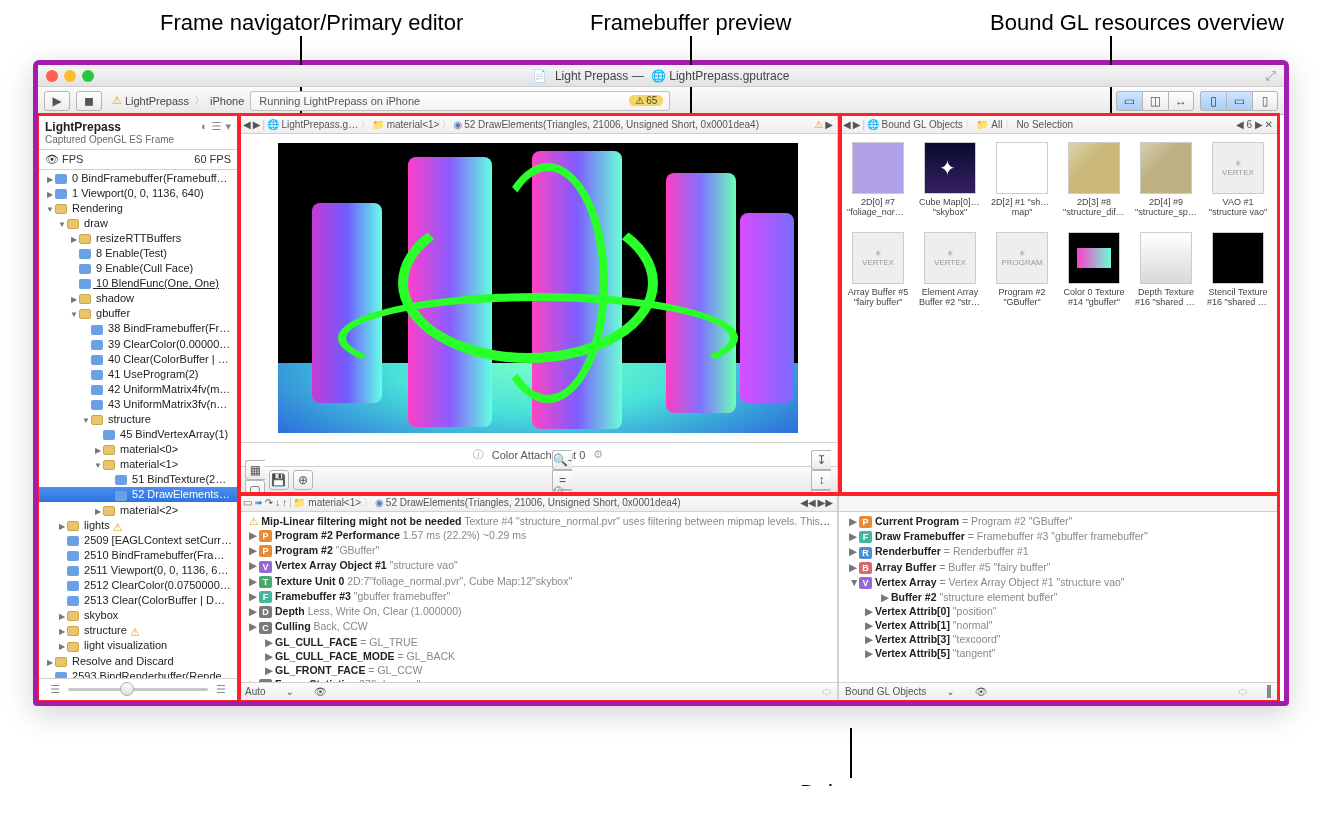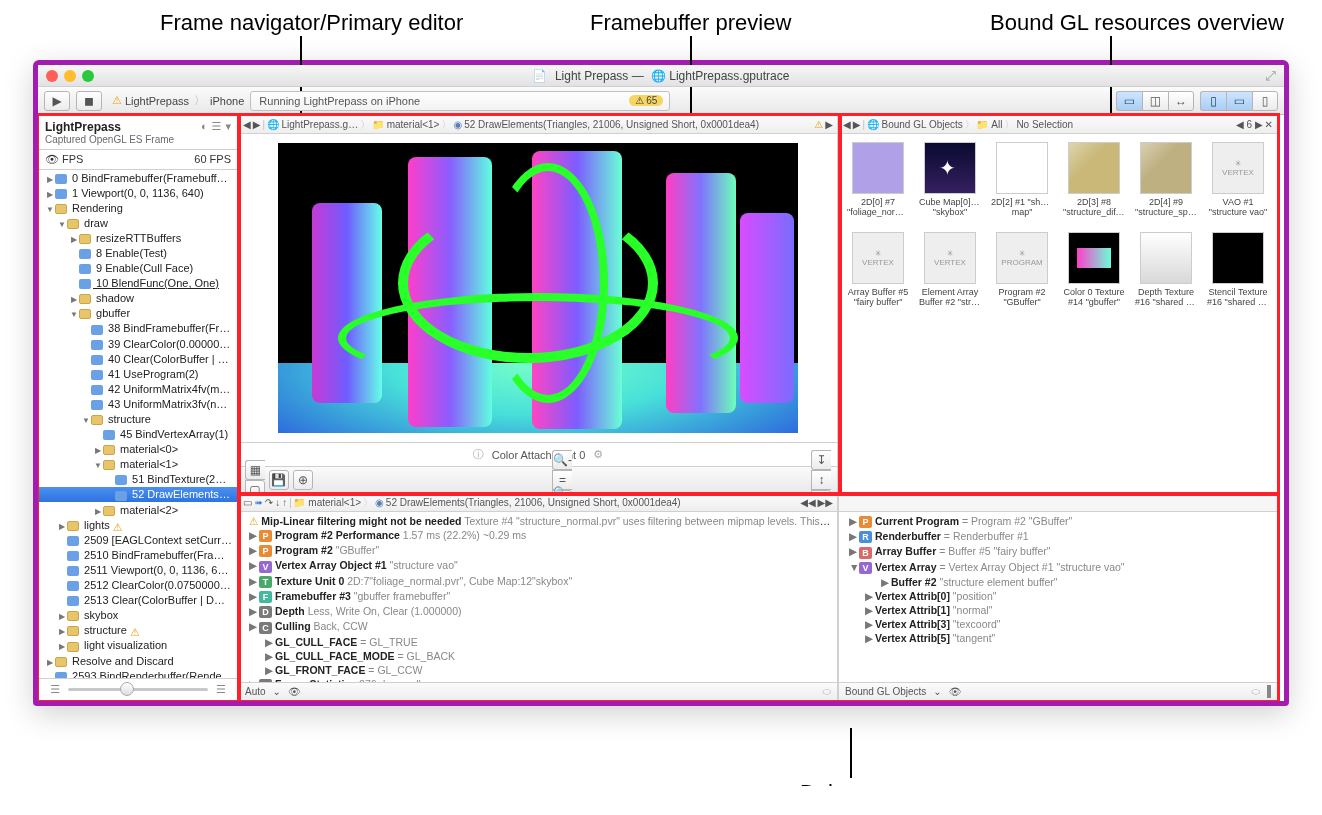--- a/index.html
+++ b/index.html
@@ -103,21 +103,21 @@
 .dbgR{grid-column:3}
 .dbg{font-size:10.5px}
 .dbg .body{flex:1;overflow:auto;padding:2px 0}
 .dbg .row{padding:1px 4px 1px 10px;white-space:nowrap;overflow:hidden;text-overflow:ellipsis}
 .dbg .row .tri{display:inline-block;width:10px;color:#777}
 .tag{display:inline-block;width:13px;height:12px;border-radius:2px;margin-right:3px;text-align:center;color:#fff;font-size:9px;font-weight:bold;line-height:12px;vertical-align:middle}
 .tP{background:#e78b34}.tV{background:#9768d1}.tT{background:#4aa86a}.tF{background:#44b89e}
 .tD{background:#7a7a7a}.tC{background:#7a7a7a}.tS{background:#7a7a7a}.tR{background:#4a8fd8}
 .tB{background:#d86a6a}
 .gray{color:#888}
-.dbg .foot{height:18px;border-top:1px solid var(--brd2);display:flex;align-items:center;padding:0 6px;gap:7px;color:#555;background:linear-gradient(#fbfbfb,#eee);font-size:10px}
+.dbg .foot{height:18px;border-top:1px solid var(--brd2);display:flex;align-items:center;padding:0 6px;gap:20px;color:#555;background:linear-gradient(#fbfbfb,#eee);font-size:10px}
 .dbg .foot .sp{flex:1}
 .sq{width:10px;height:10px;border:1px solid #888}
 .sq.b{background:#3d7de0}
 
 .warnTri{color:#e6a417}
 </style>
 </head>
 <body>
 
 <div class="call" style="left:160px;top:10px">Frame navigator/Primary editor</div>
@@ -422,20 +422,21 @@
     <span>👁</span>
     <div class="sp"></div>
     <span style="color:#aaa">⬭</span>
    </div>
   </div>
 
   <div class="pane dbg dbgR">
    <div class="jump" style="background:#f6f6f6"></div>
    <div class="body" id="dbgr">
           <div class="row" style="padding-left: 10px;"><span class="tri">▶</span><span class="tag tP">P</span><b>Current Program</b> <span class="gray"> = Program #2 "GBuffer"</span></div>
+          <div class="row" style="padding-left: 10px;"><span class="tri">▶</span><span class="tag tF">F</span><b>Draw Framebuffer</b> <span class="gray"> = Framebuffer #3 "gbuffer framebuffer"</span></div>
           <div class="row" style="padding-left: 10px;"><span class="tri">▶</span><span class="tag tR">R</span><b>Renderbuffer</b> <span class="gray"> = Renderbuffer #1</span></div>
           <div class="row" style="padding-left: 10px;"><span class="tri">▶</span><span class="tag tB">B</span><b>Array Buffer</b> <span class="gray"> = Buffer #5 "fairy buffer"</span></div>
           <div class="row" style="padding-left: 10px;"><span class="tri">▼</span><span class="tag tV">V</span><b>Vertex Array</b> <span class="gray"> = Vertex Array Object #1 "structure vao"</span></div>
           <div class="row" style="padding-left: 42px;"><span class="tri">▶</span><b>Buffer #2</b> <span class="gray">"structure element buffer"</span></div>
           <div class="row" style="padding-left: 26px;"><span class="tri">▶</span><b>Vertex Attrib[0]</b> <span class="gray">"position"</span></div>
           <div class="row" style="padding-left: 26px;"><span class="tri">▶</span><b>Vertex Attrib[1]</b> <span class="gray">"normal"</span></div>
           <div class="row" style="padding-left: 26px;"><span class="tri">▶</span><b>Vertex Attrib[3]</b> <span class="gray">"texcoord"</span></div>
           <div class="row" style="padding-left: 26px;"><span class="tri">▶</span><b>Vertex Attrib[5]</b> <span class="gray">"tangent"</span></div>
         </div>
    <div class="foot">

